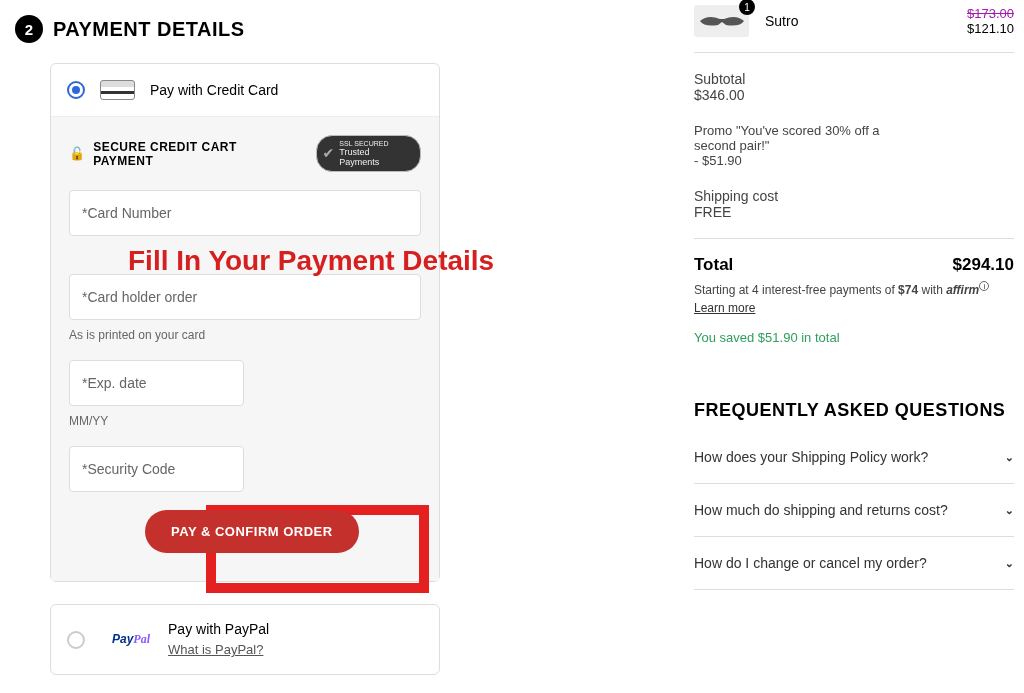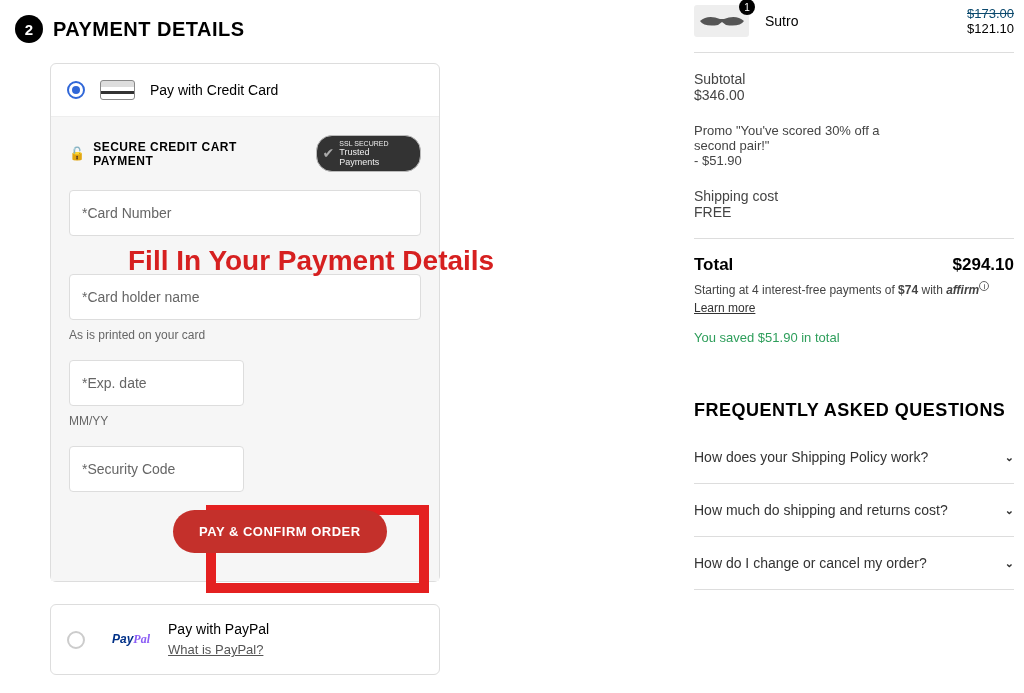--- a/index.html
+++ b/index.html
@@ -28,37 +28,37 @@
     .badge .shield { font-size: 14px; margin-right: 5px; color: #aaa; }
     .badge .small { font-size: 7px; display:block;}
     
     .field { background: #fff; border: 1px solid #ddd; border-radius: 4px; padding: 14px 12px; font-size: 14px; color: #666; margin-bottom: 8px; }
     .field.half { width: 175px; }
     .hint { font-size: 12px; color: #666; margin-bottom: 18px; }
     
     .overlay-text { position: absolute; left: 128px; top: 245px; color: #d62020; font-weight: 900; font-size: 28px; font-family: 'Segoe UI', Arial, sans-serif; z-index: 10; }
     .red-frame { position: absolute; left: 206px; top: 505px; width: 223px; height: 88px; border: 10px solid #e42020; z-index: 9; }
 
-    .pay-btn { background: #c4302b; color: #fff; border: none; border-radius: 22px; padding: 14px 26px; font-weight: 700; font-size: 13px; letter-spacing: 0.5px; cursor: pointer; margin-left: 104px; margin-top: 10px; margin-bottom: 10px; position: relative; z-index: 11;}
+    .pay-btn { background: #c4302b; color: #fff; border: none; border-radius: 22px; padding: 14px 26px; font-weight: 700; font-size: 13px; letter-spacing: 0.5px; cursor: pointer; margin-left: 76px; margin-top: 10px; margin-bottom: 10px; position: relative; z-index: 11;}
 
     .paypal-box { border: 1px solid #ddd; border-radius: 6px; margin-left: 35px; margin-top: 22px; padding: 16px; display: flex; align-items: center; }
     .paypal-logo { font-style: italic; font-weight: bold; font-size: 12px; margin-right: 18px; margin-left: 12px;}
     .paypal-logo .p1 { color: #003087; }
     .paypal-logo .p2 { color: #8b5cf6; font-family: Liberation Serif, serif; }
     .pp-info .pp-title { font-size: 14px; margin-bottom: 3px; }
     .pp-info a { font-size: 13px; color: #555; }
 
     
     .cart-item { display: flex; align-items: center; margin-bottom: 15px; position: relative;}
     .thumb { width: 55px; height: 32px; background: #eee; border-radius: 3px; position: relative; display:flex; align-items:center; justify-content:center;}
     .thumb svg { width: 48px; height: 20px; }
     .qty-badge { position: absolute; top: -6px; right: -6px; background: #000; color: #fff; width: 16px; height: 16px; border-radius: 50%; font-size: 10px; display: flex; align-items: center; justify-content: center; }
     .item-name { margin-left: 16px; font-size: 14px; flex: 1; }
     .item-prices { text-align: right; font-size: 13px; }
-    .old-price { text-decoration: line-through; color: #0c4a6e; }
+    .old-price { text-decoration: line-through; color: #a21caf; }
 
     hr { border: none; border-top: 1px solid #ddd; margin: 8px 0; }
 
     .sum-row { display: flex; justify-content: space-between; font-size: 14px; padding: 10px 0; color: #444; flex-direction: column; }
     .sum-row.promo {font-size: 13px; align-items: flex-start;}
     .sum-row.promo .label { max-width: 230px; }
     .total-row { display: flex; justify-content: space-between; font-weight: 700; font-size: 17px; padding: 8px 0 2px; }
     .affirm { font-size: 12px; color: #444; margin-top: 4px;}
     .affirm .bold { font-weight: bold; }
     .affirm .logo { font-style: italic; font-weight: bold; }
@@ -97,21 +97,21 @@
             <span class="shield">✔</span>
             <span>
               <span class="small">SSL SECURED</span>
               <span>Trusted Payments</span>
             </span>
           </div>
         </div>
 
         <div class="field">*Card Number</div>
         <div style="height:30px"></div>
-        <div class="field">*Card holder name</div>
+        <div class="field">*Card holder order</div>
         <div class="hint">As is printed on your card</div>
         <div class="field half">*Exp. date</div>
         <div class="hint">MM/YY</div>
         <div class="field half">*Security Code</div>
 
         <button class="pay-btn">PAY &amp; CONFIRM ORDER</button>
       </div>
     </div>
 
     <div class="paypal-box">

